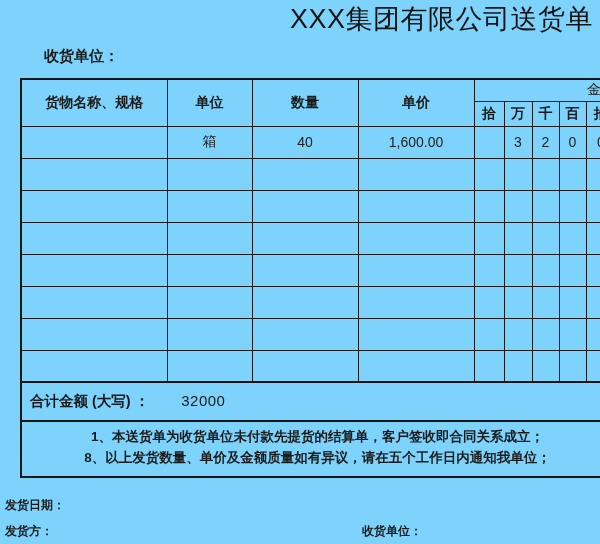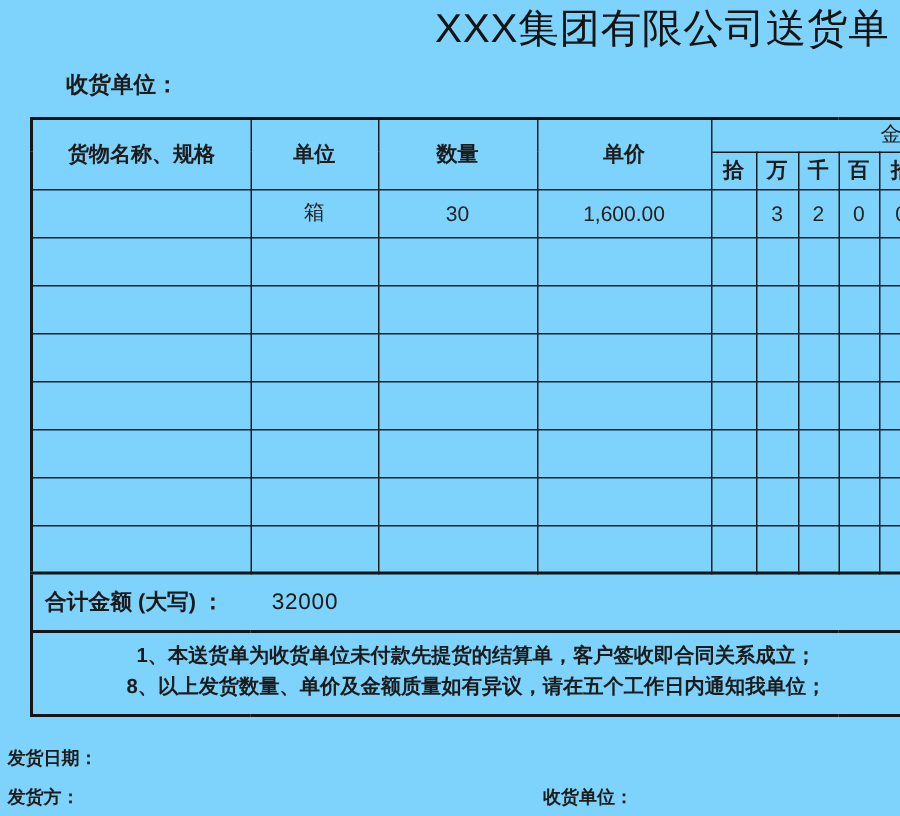--- a/index.html
+++ b/index.html
@@ -107,21 +107,21 @@
       <th>拾</th>
       <th>万</th>
       <th>千</th>
       <th>百</th>
       <th>拾</th>
     </tr>
 
     <tr class="body-row">
       <td></td>
       <td>箱</td>
-      <td>30</td>
+      <td>40</td>
       <td>1,600.00</td>
       <td></td>
       <td>3</td>
       <td>2</td>
       <td>0</td>
       <td>0</td>
     </tr>
 
     <tr class="body-row">
       <td></td>

